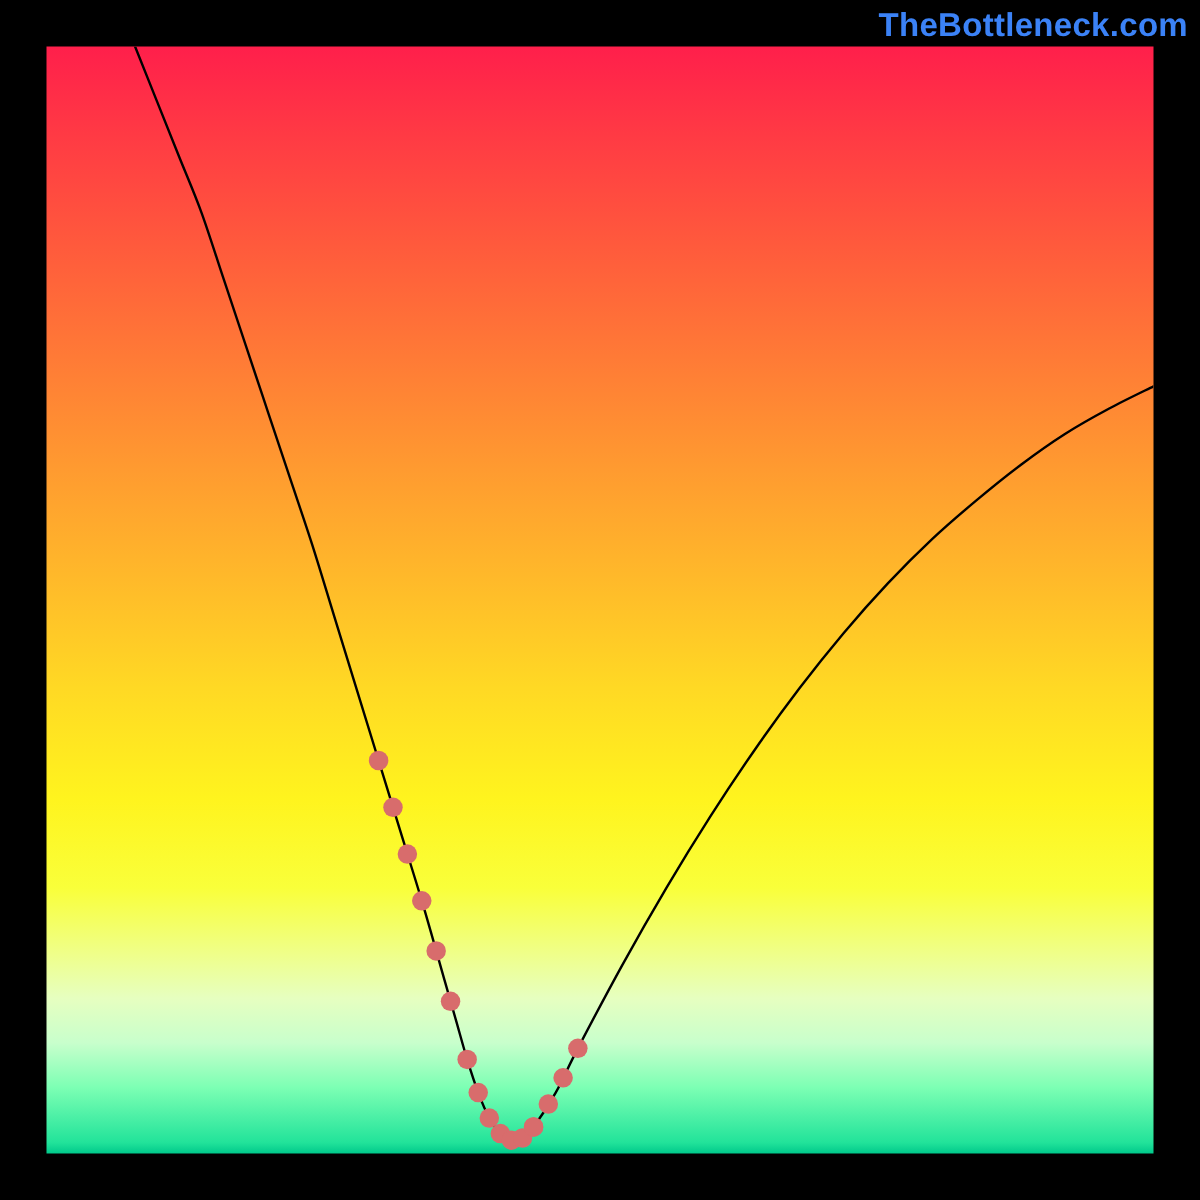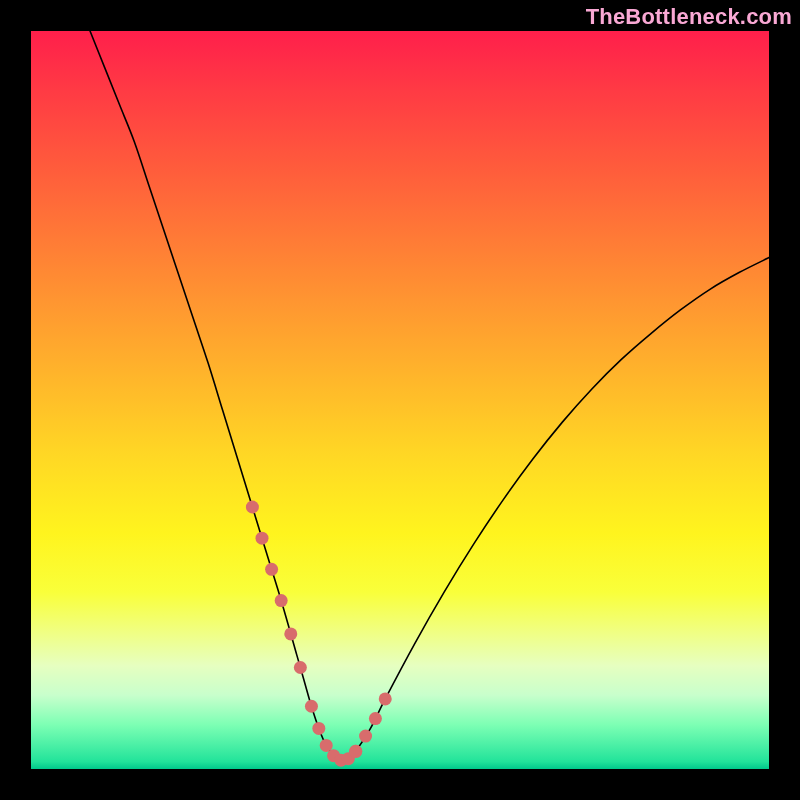--- a/index.html
+++ b/index.html
@@ -10,21 +10,21 @@
     height: 800px;
     background: #000;
   }
   .watermark {
     position: absolute;
     top: 4px;
     right: 8px;
     font-family: Arial, Helvetica, sans-serif;
     font-size: 22px;
     font-weight: 600;
-    color: #f9a8d4;
+    color: #3b82f6;
     letter-spacing: 0.2px;
     z-index: 10;
   }
   .plot-area {
     position: absolute;
     left: 31px;
     top: 31px;
     width: 738px;
     height: 738px;
     background: linear-gradient(to bottom,

